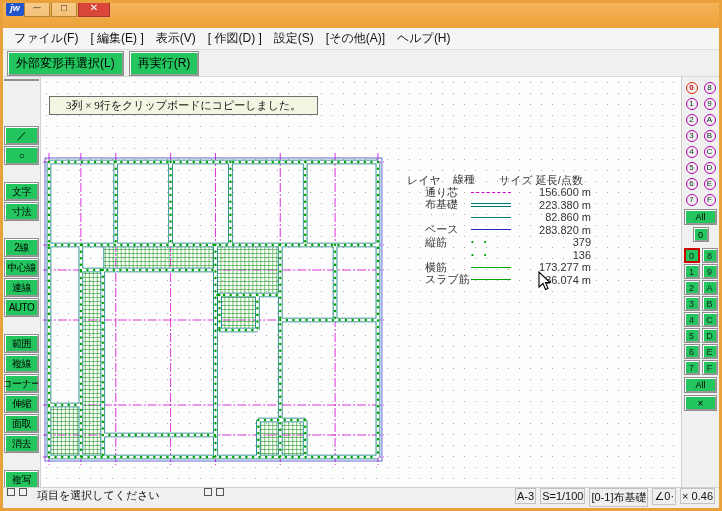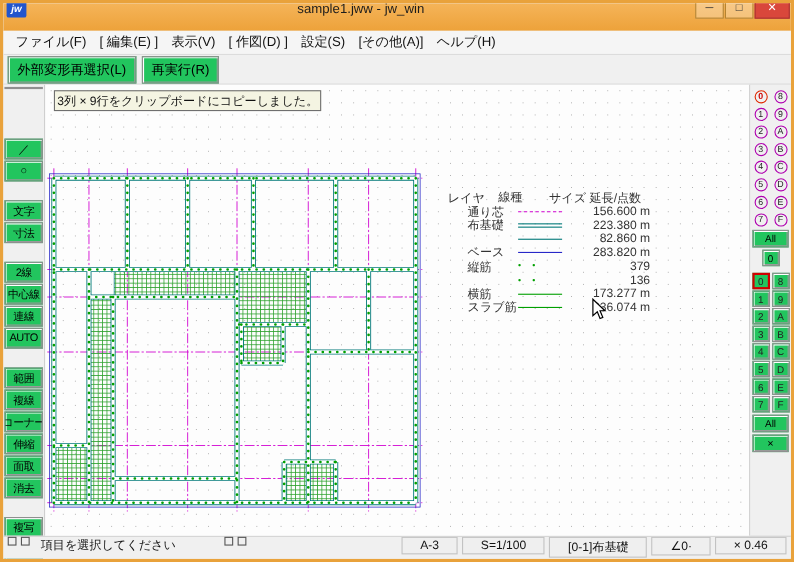--- a/index.html
+++ b/index.html
@@ -32,22 +32,22 @@
   .lb-btn { height:19px; font-size:10px; letter-spacing:-0.5px; display:flex; align-items:center; justify-content:center;
             white-space:nowrap; overflow:hidden; }
   .lb-group { display:flex; flex-direction:column; gap:1px; margin-top:16px; }
   .lb-group.first { margin-top:44px; }
   .lp { width:24px; height:9px; border-top:1px solid #000; border-bottom:1px solid #000; }
 
   .canvas { flex:1; position:relative; background:#fdfdfd; overflow:hidden;
             background-image:radial-gradient(#a9a9a9 0.7px, transparent 0.8px); background-size:11px 11px;
             border-left:1px solid #cfcfcf; border-right:1px solid #cfcfcf; }
   .drawing { position:absolute; left:0; top:0; width:100%; height:100%; }
-  .copy-message { position:absolute; left:8px; top:5px; background:#f4f4e2; border:1px solid #6f6f6f;
-                  font-size:11px; padding:1px 2px; color:#111; white-space:nowrap; }
+  .copy-message { position:absolute; left:8px; top:19px; background:#f4f4e2; border:1px solid #6f6f6f;
+                  font-size:11px; padding:1px 16px; color:#111; white-space:nowrap;font-family:Liberation Serif, serif; }
 
   
   .legend { position:absolute; left:366px; top:96px; font-family:"DejaVu Sans Mono",monospace; font-size:11px; color:#333; }
   .legend-row { display:flex; align-items:center; height:12.5px;margin-left:18px; }
   .lg-c1 { width:46px; white-space:nowrap; }
   .lg-c2 { width:46px; display:flex; align-items:center; }
   .lg-c3 { width:74px; text-align:right; white-space:nowrap; }
   .legend-head { display:flex; height:13px; }
   .ls { width:40px; height:0; border-top:1px solid; }
   .ls0 { border-top:1px dashed #d000d0; }
@@ -72,30 +72,29 @@
   .all-btn { width:33px; height:16px; font-size:9px; display:flex; align-items:center; justify-content:center; }
   .cur-btn { width:16px; height:15px; font-size:9px; display:flex; align-items:center; justify-content:center; margin-bottom:4px; }
   .hide-btn { width:33px; height:16px; font-size:10px; display:flex; align-items:center; justify-content:center; }
 
   
   .statusbar { height:21px; background:#f0f0f0; border-top:1px solid #d0d0d0; display:flex; align-items:flex-start;
                padding:0 4px; font-size:11px; color:#111; gap:4px; }
   .sq { width:8px; height:8px; border:1px solid #555; display:inline-block; }
   .hint { margin-left:6px; margin-right:40px; white-space:nowrap; }
   .sb-spacer { flex:1; }
-  .sb-seg { padding:1px 16px; border:1px solid #c2c2c2; background:#efefef; white-space:nowrap; font-size:11px; }
+  .sb-seg { padding:1px 1px; border:1px solid #c2c2c2; background:#efefef; white-space:nowrap; font-size:11px; }
 </style>
 </head>
 <body>
 
 <div class="window">
 
   <div class="titlebar">
     <div class="app-icon">jw</div>
-    <div class="title">sample1.jww - jw_win</div>
     <div class="win-controls">
       <div class="win-btn">─</div>
       <div class="win-btn">□</div>
       <div class="win-btn close">✕</div>
     </div>
   </div>
 
   <div class="menubar">
     <span class="menu-item">ファイル(F)</span>
     <span class="menu-item">[ 編集(E) ]</span>

